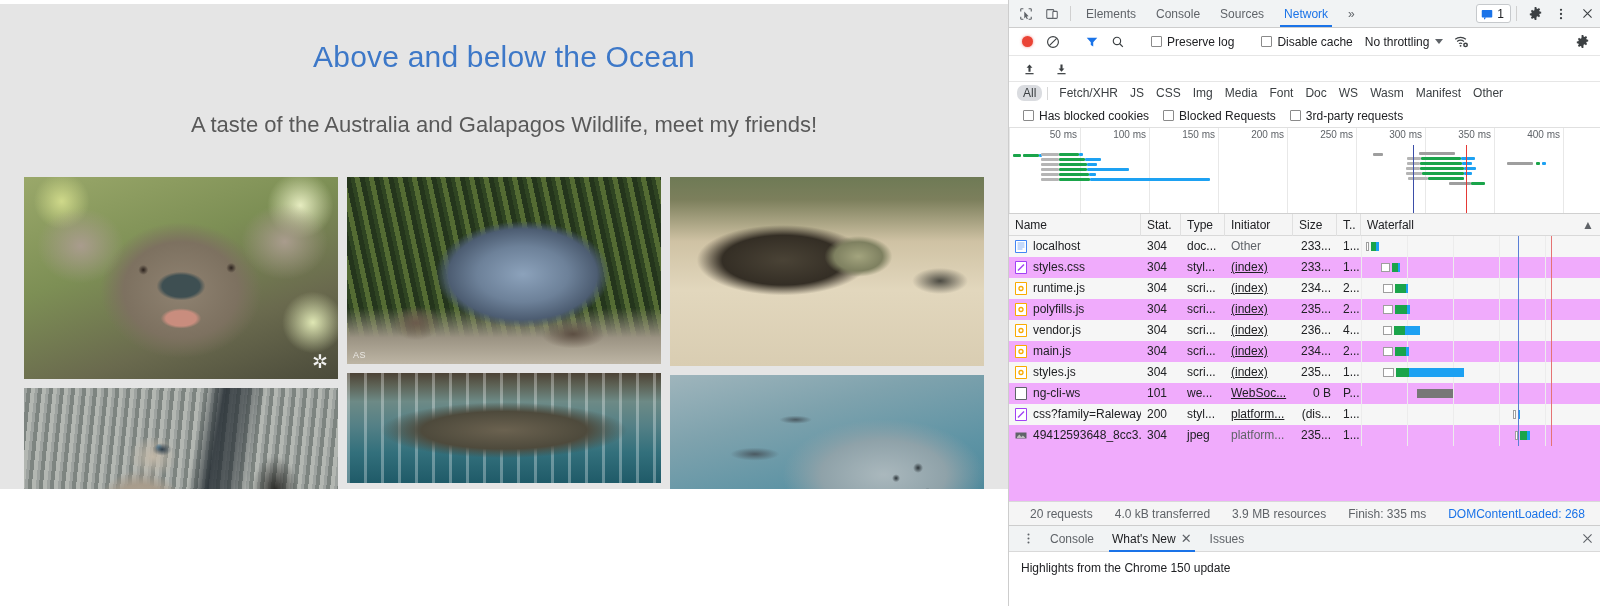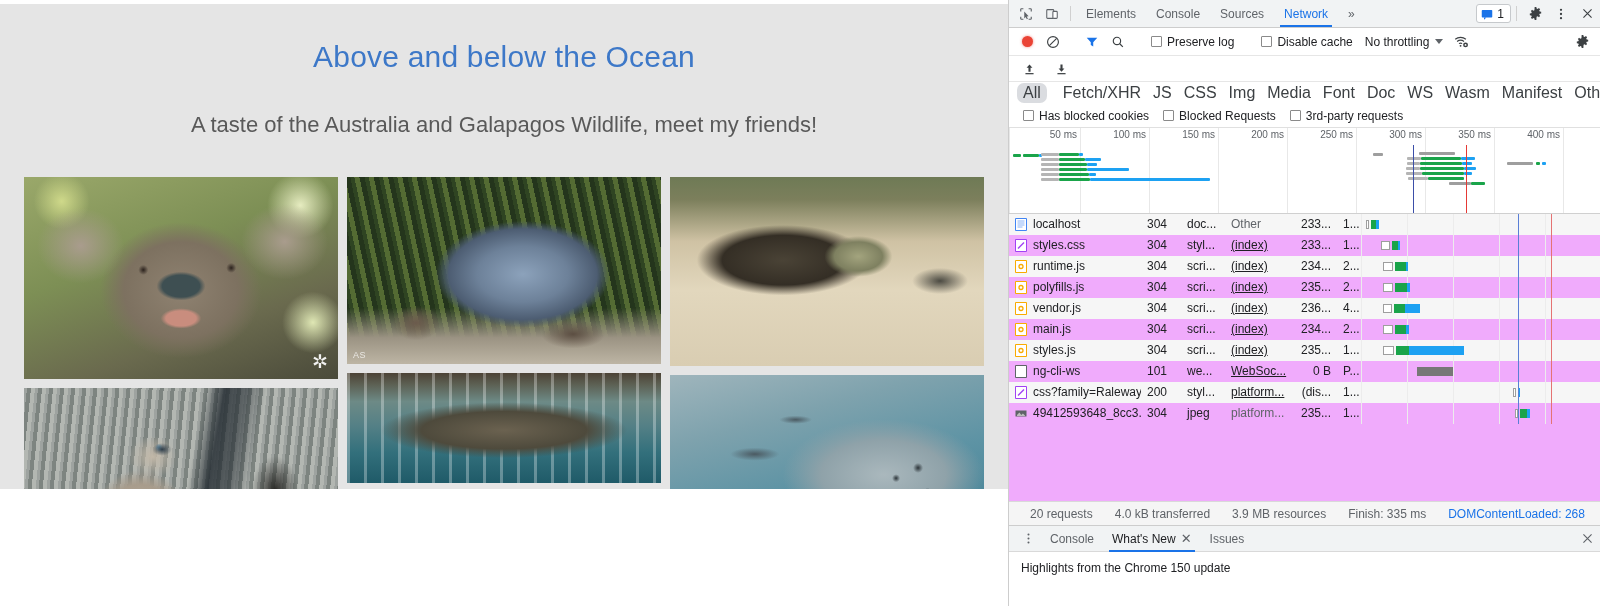--- a/index.html
+++ b/index.html
@@ -200,21 +200,21 @@
   }
   .filter-input {
     width: 172px; height: 17px; border: 1px solid #d4d4d4; border-radius: 2px;
     font-size: 12px; padding: 0 4px; color: #202124; background: #fff;
     font-family: "Liberation Sans", sans-serif;
   }
   .filter-input::placeholder { color: #9aa0a6; }
 
   .dt-types {
     height: 22px; display: flex; align-items: center; gap: 0px; padding: 0 8px;
-    background: #fff; font-size: 16px;
+    background: #fff; font-size: 12px;
   }
   .type-item { padding: 1px 6px; color: #3c4043; cursor: pointer; border-radius: 7px; white-space: nowrap; }
   .type-item.active { background: #dadce0; }
   .type-div { width: 1px; height: 13px; background: #d8d8d8; margin: 0 5px; }
 
   .dt-blocked {
     height: 24px; display: flex; align-items: center; padding: 0 8px; gap: 2px;
     background: #fff; border-bottom: 1px solid #e0e0e0;
   }
 
@@ -560,20 +560,32 @@
       <div class="ov-band" style="left:462px;top:54px; width:14px; background:#1aa44a"></div>
 
       <div class="ov-band" style="left:498px;top:34px; width:26px; background:#9e9e9e"></div>
       <div class="ov-band" style="left:527px;top:34px; width:4px;  background:#1aa44a"></div>
       <div class="ov-band" style="left:533px;top:34px; width:4px;  background:#1da1f2"></div>
 
       <div class="ov-marker" style="left:404px; background:#3b4ea8"></div>
       <div class="ov-marker" style="left:457px; background:#e53935"></div>
     </div>
 
+    <div class="table-header">
+      <div class="th" style="width:132px">Name</div>
+      <div class="th" style="width:40px">Stat.</div>
+      <div class="th" style="width:44px">Type</div>
+      <div class="th" style="width:68px">Initiator</div>
+      <div class="th" style="width:44px">Size</div>
+      <div class="th" style="width:24px">T..</div>
+      <div class="th" style="flex:1; border-right:none; display:flex; justify-content:space-between;">
+        <span>Waterfall</span>
+        <span style="color:#5f6368">▲</span>
+      </div>
+    </div>
 
     <div class="tbody" id="rows">
         <div class="trow">
           <div class="td name" style="width: 132px;">
             <span>
               <svg class="rowicon" viewBox="0 0 12 13">
                 <rect x="0.5" y="0.5" width="11" height="12" fill="#fff" stroke="#4285f4"></rect>
                 <path d="M2.5 3h7M2.5 5h7M2.5 7h7M2.5 9h5" stroke="#8ab4f8" stroke-width="1"></path>
               </svg>
             </span>

